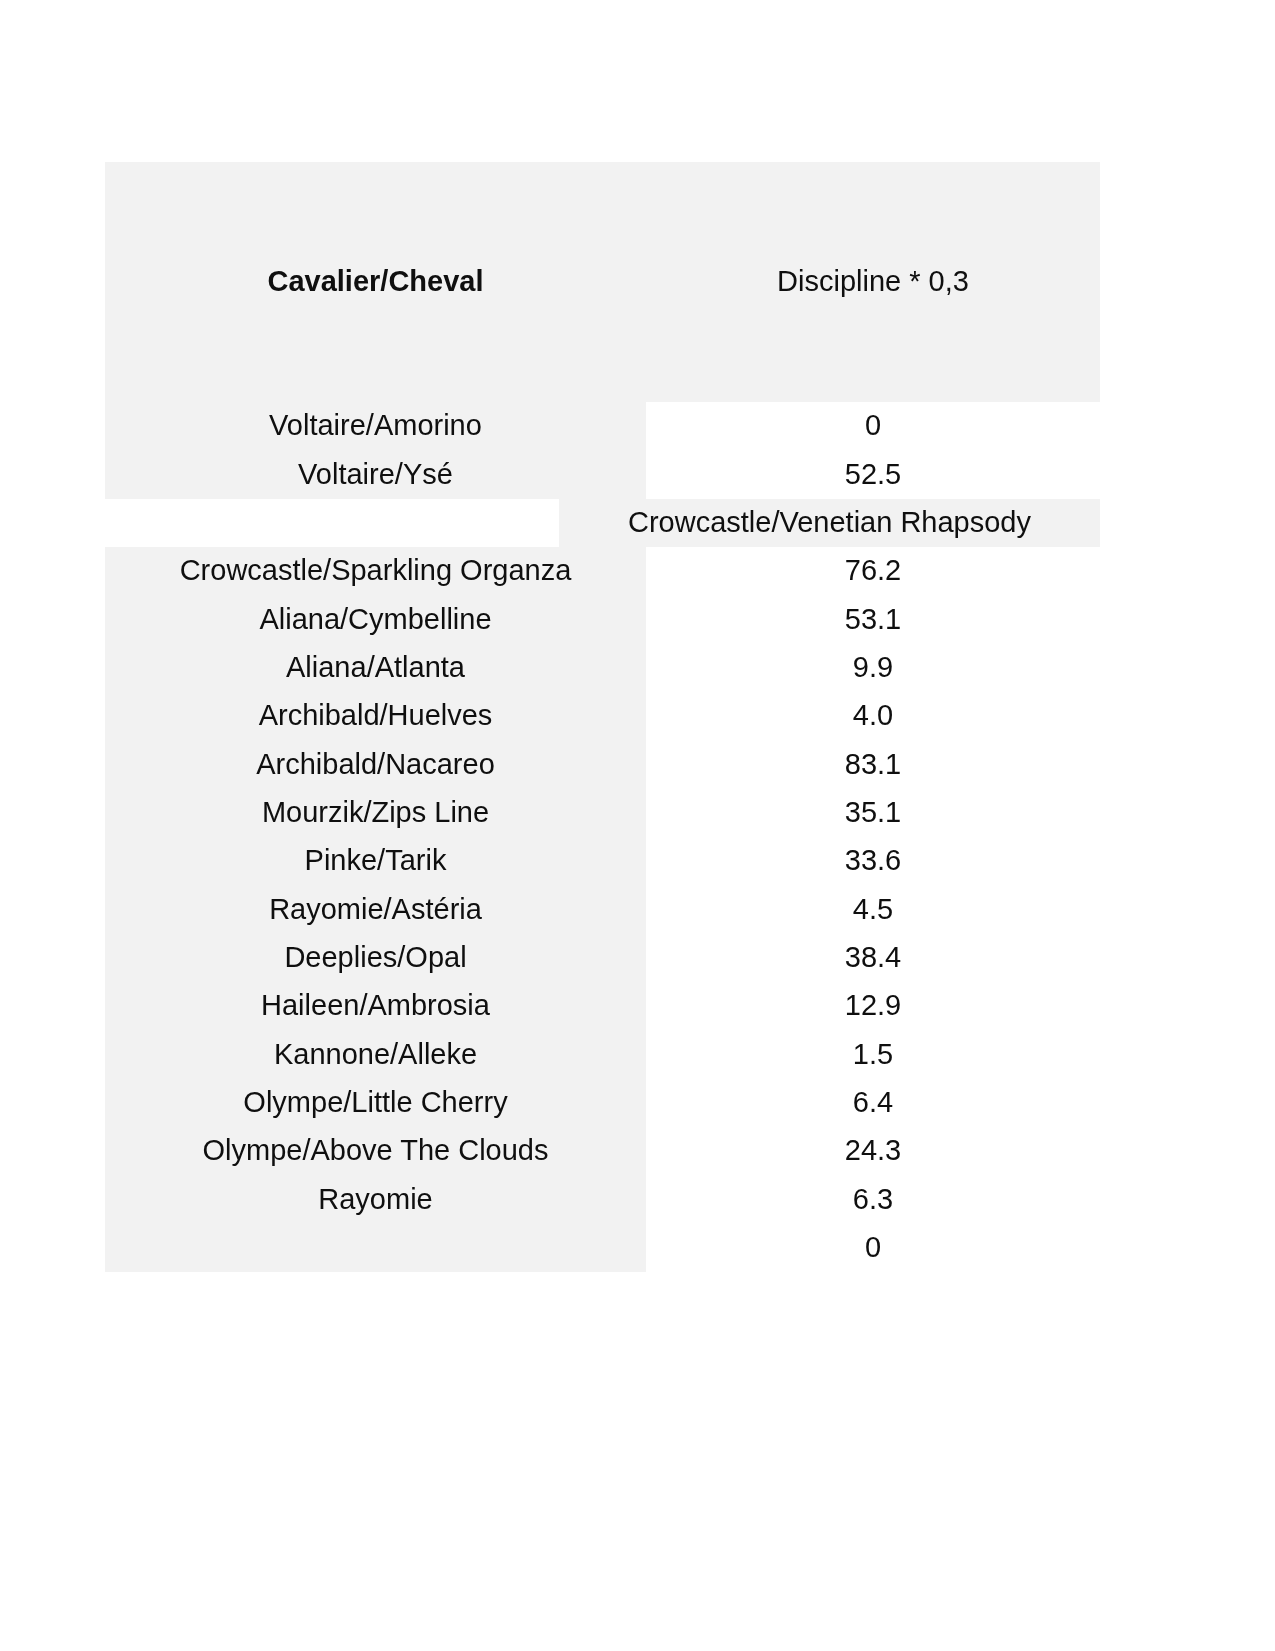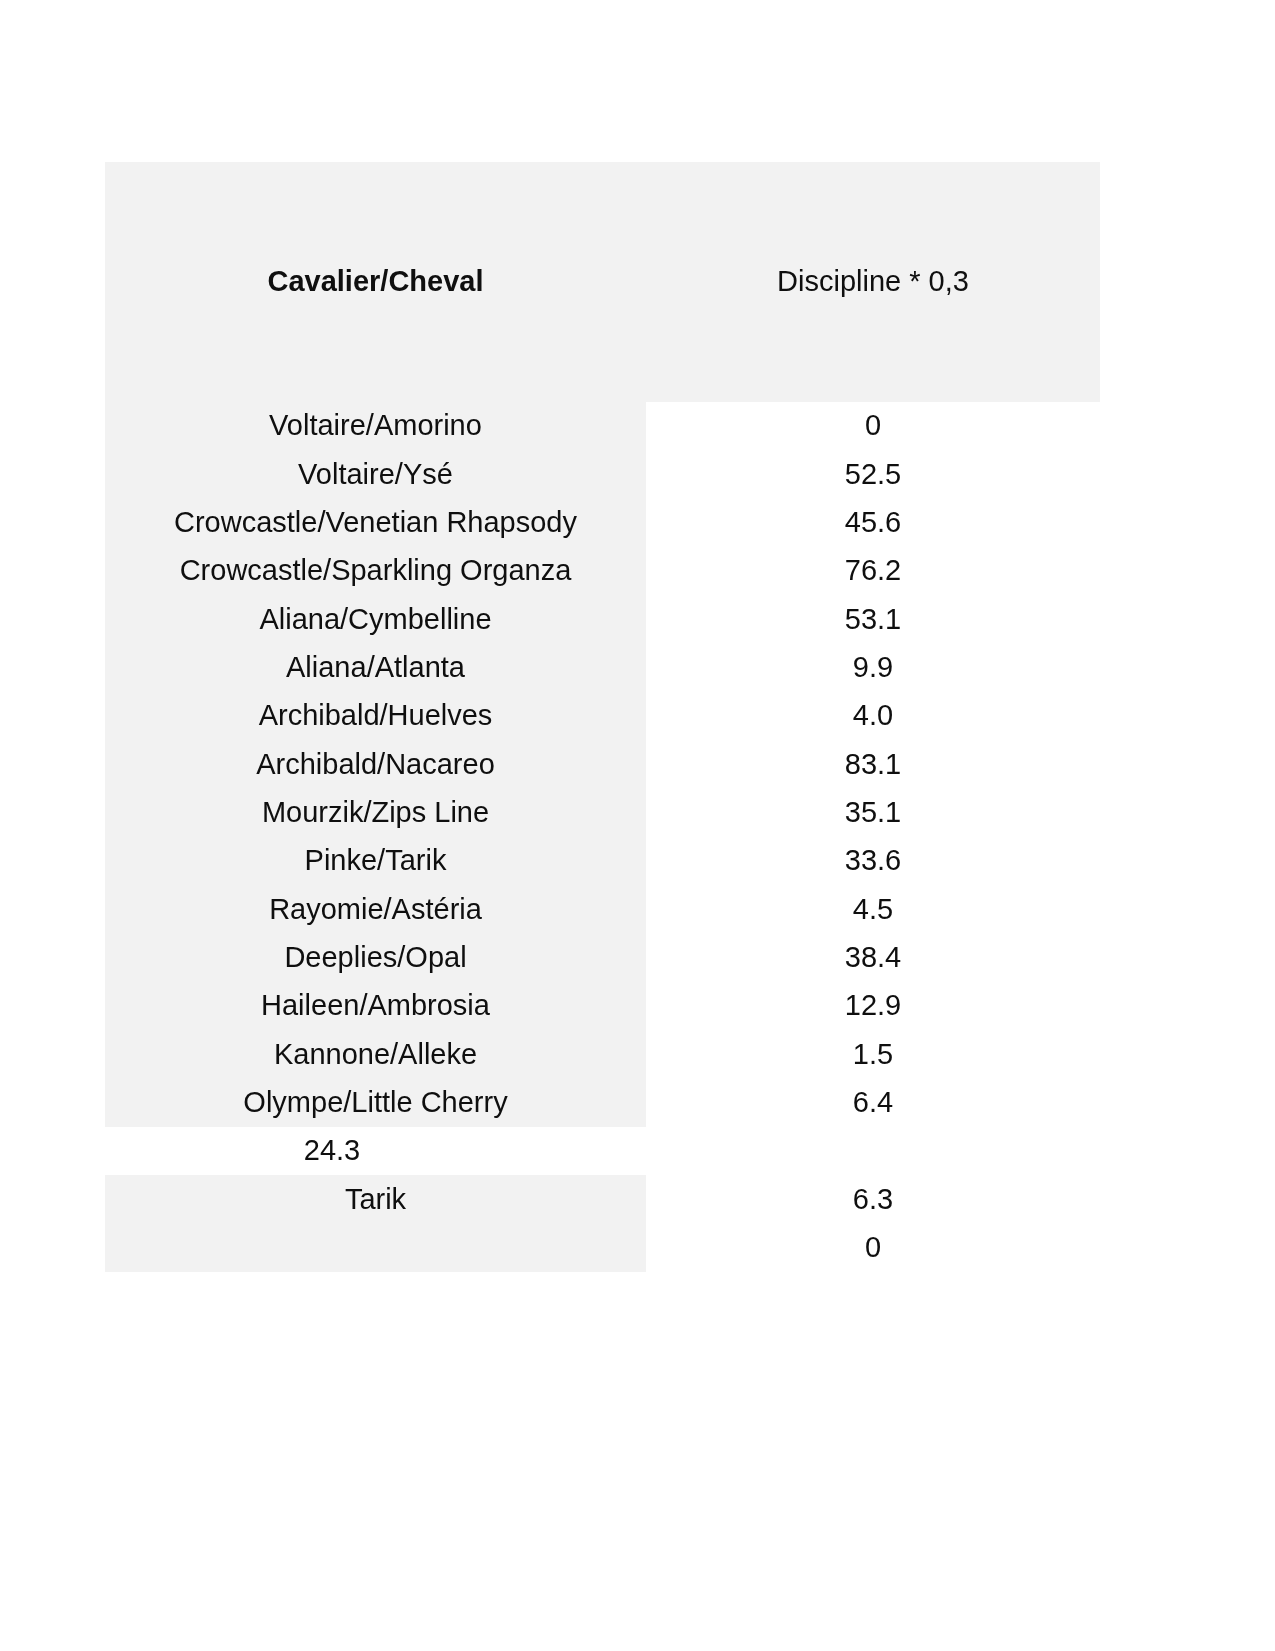--- a/index.html
+++ b/index.html
@@ -33,20 +33,21 @@
     font-size: 29px;
     line-height: 1.15;
   }
   .label-col { width: 541px; }
   .value-col { width: 454px; }
   .header-cell-left { font-weight: bold; }
   .header-cell-right { font-weight: normal; }
   .data-row {
     display: flex;
     height: 48.33px;
+    justify-content: flex-end;
   }
   .data-row .label-col { background: #f2f2f2; }
   .data-row .value-col { background: #ffffff; }
 </style>
 </head>
 <body>
 
 <div class="page">
   <div class="sheet-table">
     <div class="header-row">
@@ -59,21 +60,20 @@
     <div class="cell value-col">0</div>
   </div>
 
   <div class="data-row">
     <div class="cell label-col">Voltaire/Ysé</div>
     <div class="cell value-col">52.5</div>
   </div>
 
   <div class="data-row">
     <div class="cell label-col">Crowcastle/Venetian Rhapsody</div>
-    <div class="cell value-col">45.6</div>
   </div>
 
   <div class="data-row">
     <div class="cell label-col">Crowcastle/Sparkling Organza</div>
     <div class="cell value-col">76.2</div>
   </div>
 
   <div class="data-row">
     <div class="cell label-col">Aliana/Cymbelline</div>
     <div class="cell value-col">53.1</div>
@@ -123,25 +123,26 @@
     <div class="cell label-col">Kannone/Alleke</div>
     <div class="cell value-col">1.5</div>
   </div>
 
   <div class="data-row">
     <div class="cell label-col">Olympe/Little Cherry</div>
     <div class="cell value-col">6.4</div>
   </div>
 
   <div class="data-row">
+    <div class="cell label-col">Olympe/Above The Clouds</div>
     <div class="cell value-col">24.3</div>
   </div>
 
   <div class="data-row">
-    <div class="cell label-col">Tarik</div>
+    <div class="cell label-col">Rayomie</div>
     <div class="cell value-col">6.3</div>
   </div>
 
   <div class="data-row">
     <div class="cell label-col"></div>
     <div class="cell value-col">0</div>
   </div>
 </div>
   </div>
 </div>

